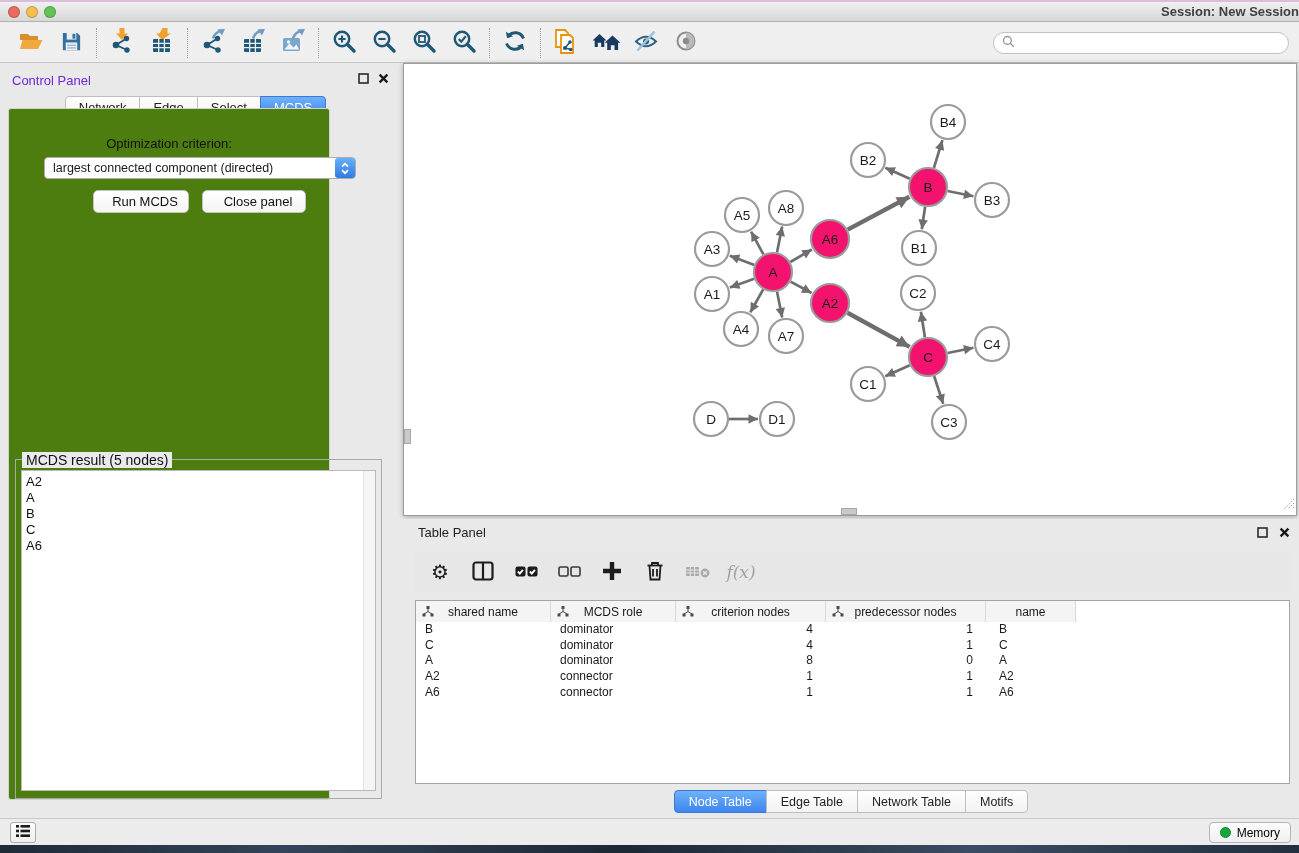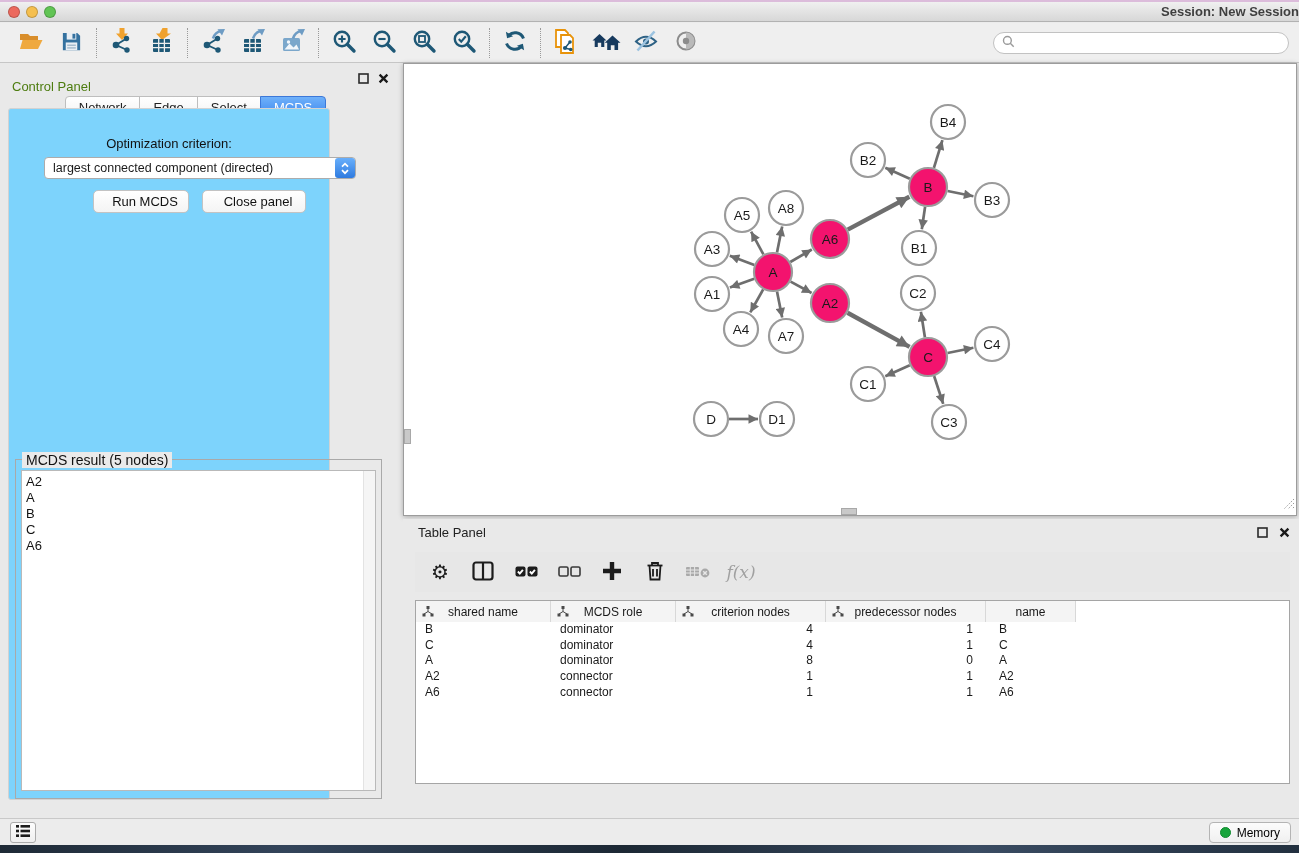--- a/index.html
+++ b/index.html
@@ -22,30 +22,30 @@
   .tb-btn{width:32px;height:32px;border:none;background:none;display:flex;align-items:center;justify-content:center;cursor:pointer;}
   .search-box{margin-left:auto;margin-right:10px;width:296px;height:22px;background:#fff;border:1px solid #C2C2C2;
     border-radius:12px;display:flex;align-items:center;padding:0 8px;gap:5px;}
   .search-box input{border:none;outline:none;flex:1;font-size:12px;background:transparent;font-family:"Liberation Sans",sans-serif;}
 
   
   .main{position:absolute;top:63px;left:0;width:1299px;height:755px;background:#E9E9E9;}
 
   
   .control-panel{position:absolute;left:0;top:0;width:391px;height:755px;}
-  .cp-title{position:absolute;left:12px;top:16px;font-size:13px;color:#4d7c0f;text-align:right;}
+  .cp-title{position:absolute;left:12px;top:10px;font-size:13px;color:#6d28d9;text-align:right;}
   .panel-btn{position:absolute;width:14px;height:14px;border:none;background:none;display:flex;align-items:center;justify-content:center;cursor:pointer;padding:0;}
   .cp-float{left:356px;top:8px;} .cp-close{left:376px;top:8px;}
   .cp-tabs{position:absolute;left:0;top:33px;width:391px;display:flex;justify-content:center;}
   .seg-tab{height:22px;padding:0 13px;font-size:13px;color:#222;background:linear-gradient(#FFFFFF,#F2F2F2);
     border:1px solid #BEBEBE;margin-left:-1px;cursor:pointer;font-family:"Liberation Sans",sans-serif;}
   .seg-tab:first-child{border-radius:4px 0 0 4px;margin-left:0;}
   .seg-tab:last-child{border-radius:0 4px 4px 0;}
   .seg-tab.active{background:linear-gradient(#6FB1FA,#3C86EE);border-color:#3C78D8;color:#fff;}
-  .cp-body{position:absolute;left:8px;top:45px;width:322px;height:692px;background:#7dd3fc;border:1px solid #D2D2D2;border-radius:3px;}
+  .cp-body{position:absolute;left:8px;top:45px;width:322px;height:692px;background:#4d7c0f;border:1px solid #D2D2D2;border-radius:3px;}
   .opt-label{position:absolute;left:0;top:27px;width:100%;text-align:center;font-size:13px;color:#111;}
   .dropdown{position:absolute;left:35px;top:48px;width:312px;height:22px;background:#fff;border:1px solid #ACACAC;
     border-radius:4px;font-size:12.5px;line-height:20px;padding-left:8px;cursor:pointer;}
   .dd-stepper{position:absolute;right:0px;top:0px;width:20px;height:20px;border-radius:3px;
     background:linear-gradient(#68AFFB,#2F7BE0);display:flex;align-items:center;justify-content:center;}
   .btn{position:absolute;height:23px;background:linear-gradient(#FFFFFF,#F4F4F4);border:1px solid #C3C3C3;border-radius:5px;
     font-size:13px;color:#111;cursor:pointer;font-family:"Liberation Sans",sans-serif;padding-left:8px;}
   .btn-run{left:84px;top:81px;width:96px;} .btn-closep{left:193px;top:81px;width:104px;}
   .groupbox{position:absolute;left:6px;top:350px;width:367px;height:340px;border:1px solid #A9A9A9;}
   .groupbox legend{position:absolute;top:-8px;left:6px;background:#EAEAEA;padding:0 4px;font-size:14px;color:#111;}
@@ -643,20 +643,26 @@
             </div>
             <div class="trow">
               <div class="td" style="width: 135px; padding-left: 9px;">A6</div>
               <div class="td" style="width: 125px; padding-left: 9px;">connector</div>
               <div class="td" style="width: 150px; text-align: right; padding-right: 13px;">1</div>
               <div class="td" style="width: 160px; text-align: right; padding-right: 13px;">1</div>
               <div class="td" style="width: 90px; padding-left: 13px;">A6</div>
             </div>
           </div>
       </div>
+      <div class="tp-tabs">
+          <button class="seg-tab active">Node Table</button>
+          <button class="seg-tab">Edge Table</button>
+          <button class="seg-tab">Network Table</button>
+          <button class="seg-tab">Motifs</button>
+        </div>
     </div>
   </div>
 
   <div class="statusbar">
     <button class="sb-list-btn">
       <span>
         <svg width="16" height="14" viewBox="0 0 16 14">
             <g fill="#1C1C1C">
               <rect x="1" y="1" width="3" height="2.6"></rect>
               <rect x="1" y="5.7" width="3" height="2.6"></rect>

